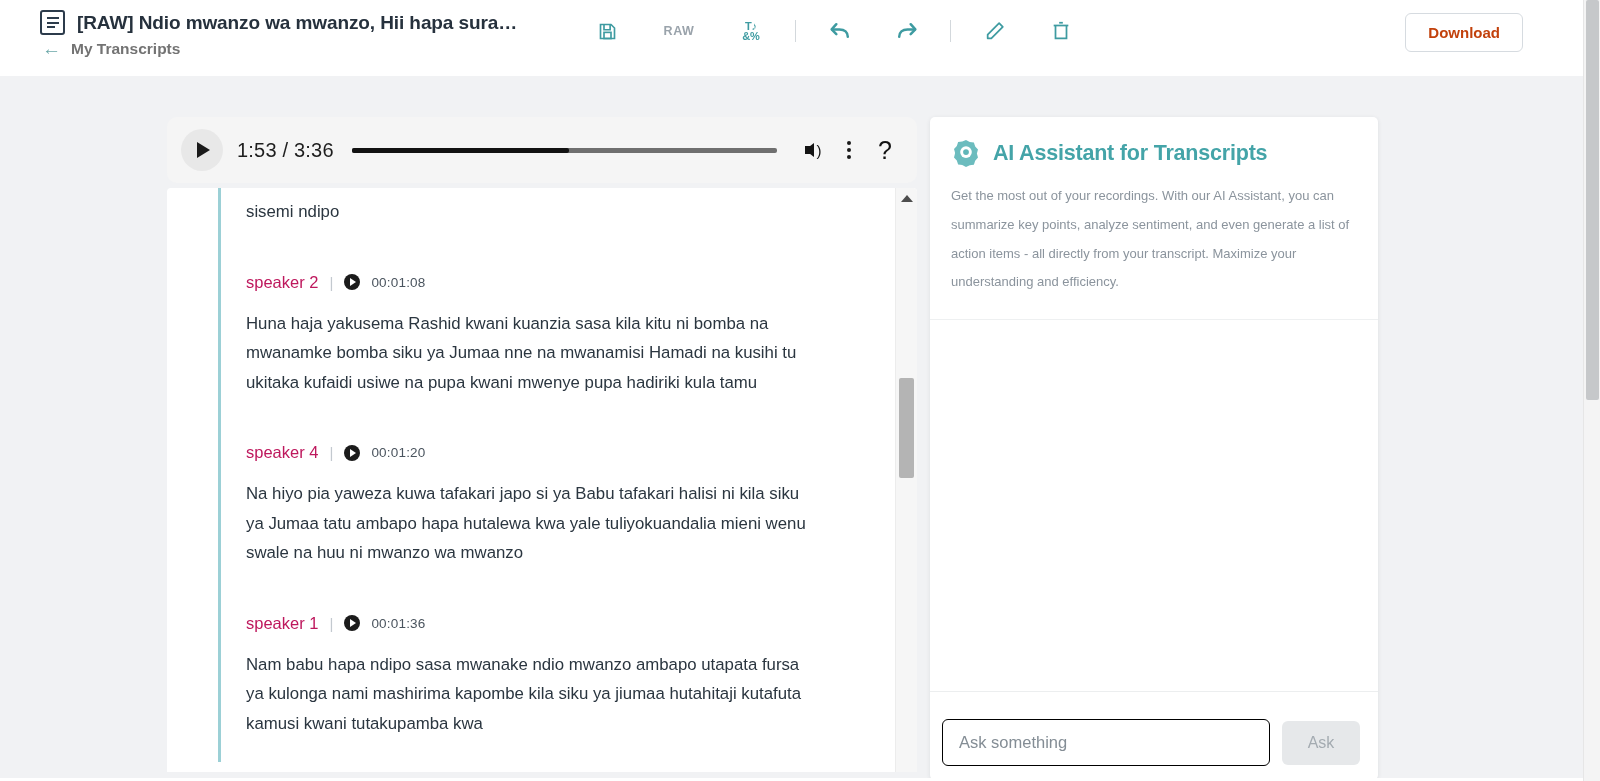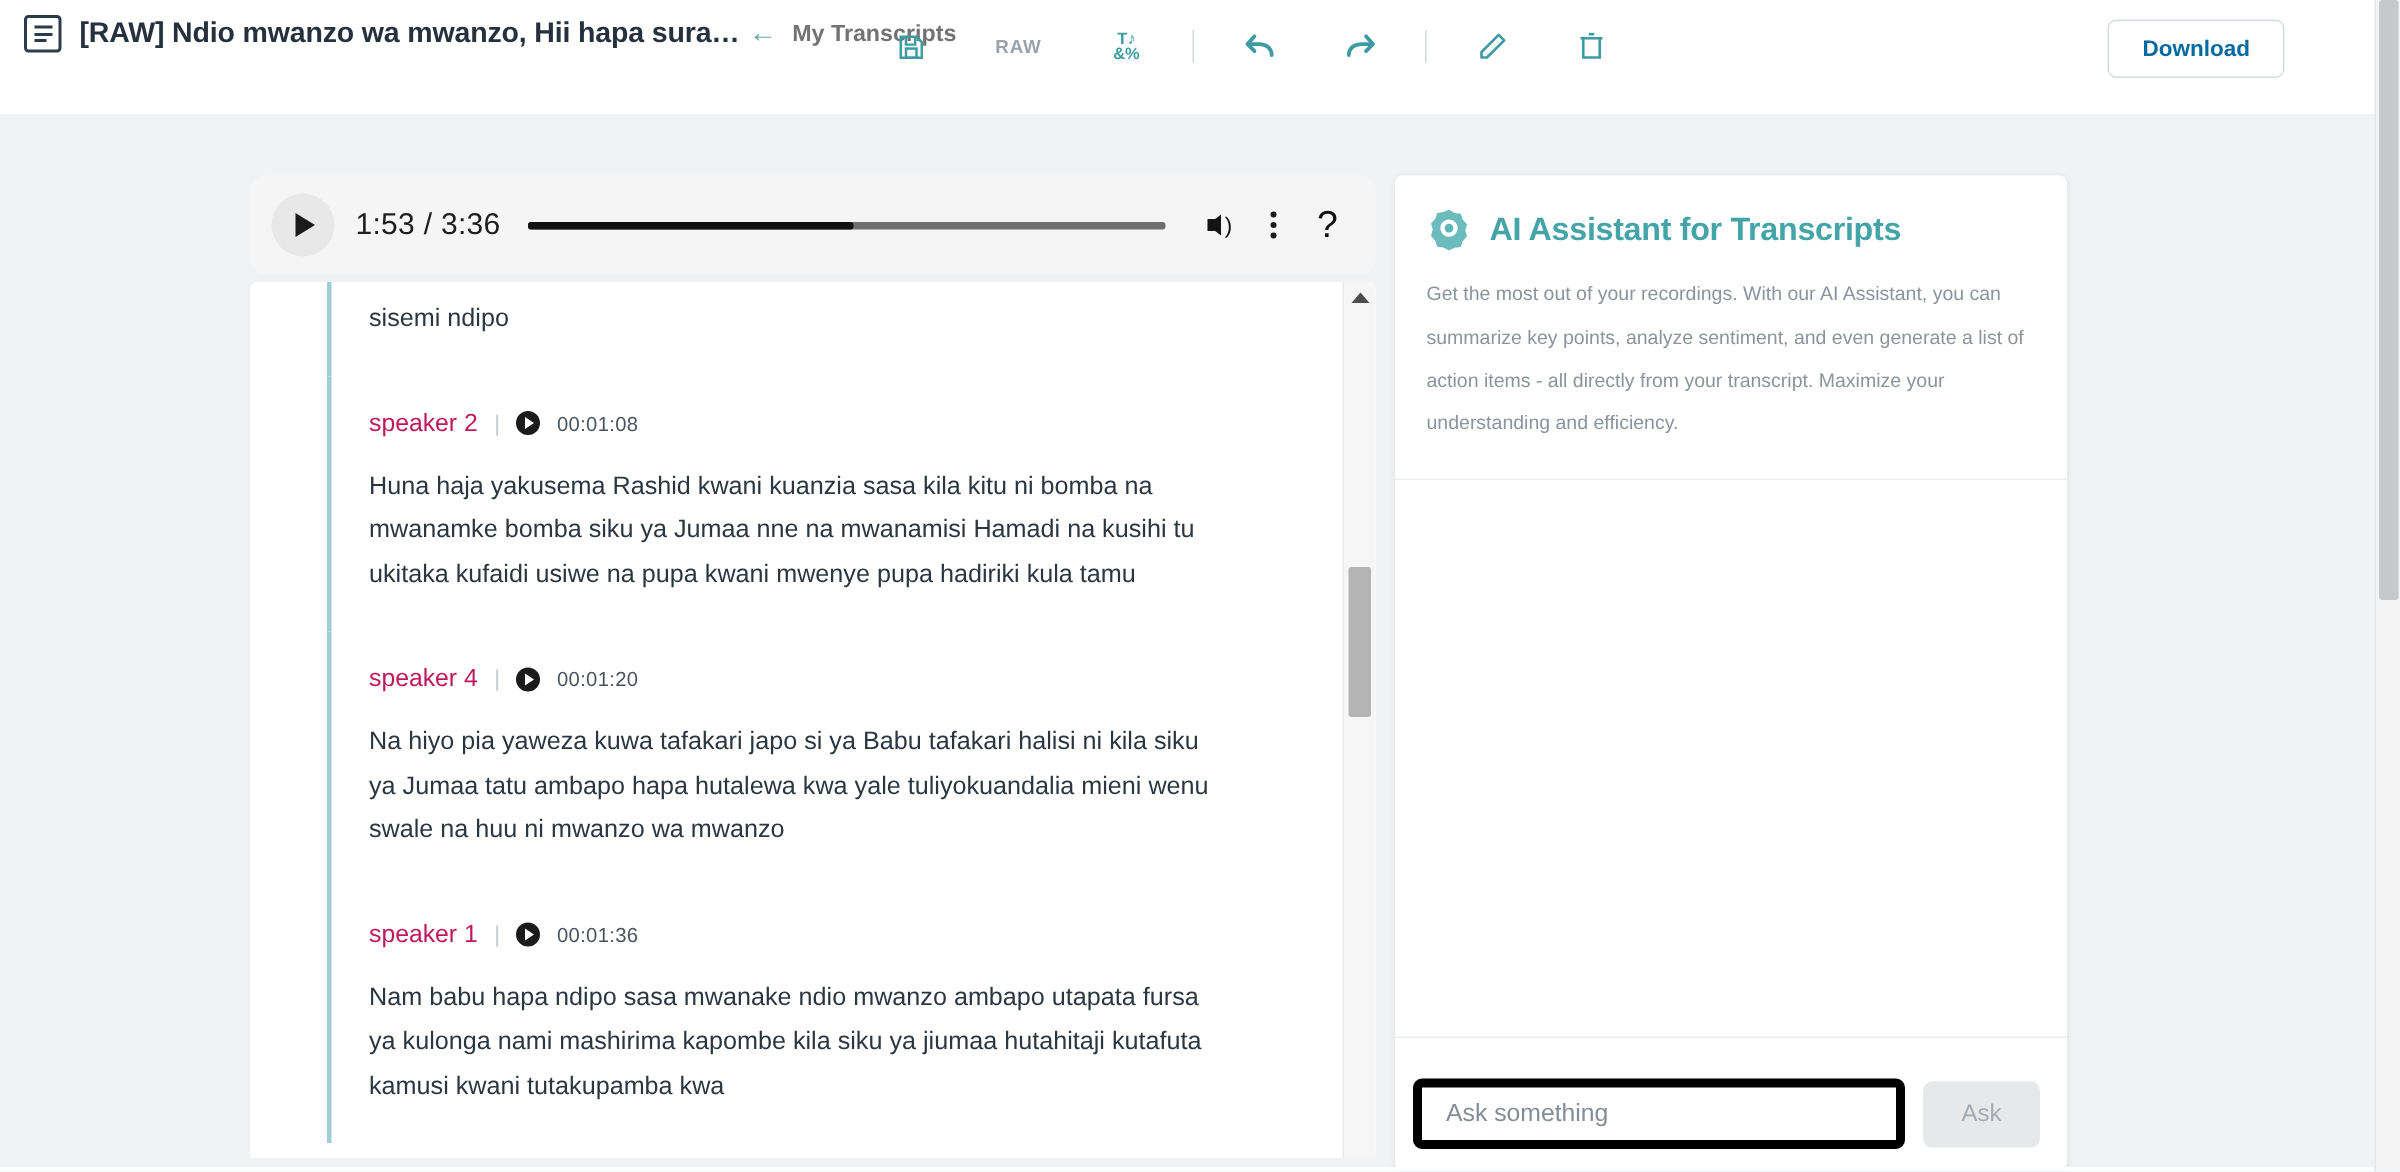--- a/index.html
+++ b/index.html
@@ -12,22 +12,22 @@
   body { position: relative; }
 
   
   .header {
     position: absolute; top: 0; left: 0;
     width: 1583px; height: 76px;
     background: #ffffff;
     z-index: 10;
   }
   .hdr-left {
-    position: absolute; left: 16px; top: 10px;
-    display: flex; gap: 4px;
+    position: absolute; left: 40px; top: 10px;
+    display: flex; flex-direction: column; gap: 4px;
   }
   .title-row { display: flex; align-items: center; gap: 12px; }
   .doc-icon {
     width: 25px; height: 25px;
     border: 2px solid #2c3b4b; border-radius: 3px;
     display: flex; flex-direction: column; justify-content: center;
     align-items: center; gap: 2.5px; flex: none;
   }
   .doc-icon i { display:block; width: 12px; height: 2px; background: #2c3b4b; }
   .doc-icon i.short { width: 8px; margin-right: 4px; }
@@ -56,21 +56,21 @@
   .tb-raw {
     font-size: 12.5px; font-weight: bold; color: #9aa3ab;
     letter-spacing: .6px; width: 66px; text-align: center; cursor: pointer;
   }
   .sym-icon { font-size: 11px; line-height: 10px; color: #3e9ba1; font-weight: bold; text-align:center;}
 
   .download-btn {
     position: absolute; right: 60px; top: 13px;
     padding: 10px 22px; border: 1px solid #d6dbe0;
     border-radius: 6px; background: #ffffff;
-    color: #0369a1; font-size: 15px; font-weight: bold;
+    color: #c2410c; font-size: 15px; font-weight: bold;
     cursor: pointer;
   }
 
   
   .player {
     position: absolute; left: 167px; top: 117px;
     width: 750px; height: 66px;
     background: #f5f5f5; border-radius: 10px;
     display: flex; align-items: center; padding: 0 14px;
   }
@@ -213,21 +213,21 @@
   .ai-card.active { border: 1.6px solid #6dbdc0; }
   .ai-foot-divider {
     position: absolute; left: 0; right: 0; bottom: 88px;
     height: 1px; background: #eceeef;
   }
   .ai-ask-row {
     position: absolute; left: 12px; right: 18px; bottom: 14px;
     display: flex; align-items: center; gap: 12px;
   }
   .ask-input {
-    flex: 1; height: 47px; border: 6px solid #000000;
+    flex: 1; height: 47px; border: 1px solid #000000;
     border-radius: 6px; padding: 0 16px;
     font-size: 16.5px; color: #3d474f;
     font-family: "Liberation Sans", sans-serif;
     background: #fff; outline: none;
   }
   .ask-input::placeholder { color: #848d95; }
   .ask-btn {
     width: 78px; height: 44px; border: none; border-radius: 6px;
     background: #e6e8ea; color: #a4abb1;
     font-size: 16px; font-family: "Liberation Sans", sans-serif;

